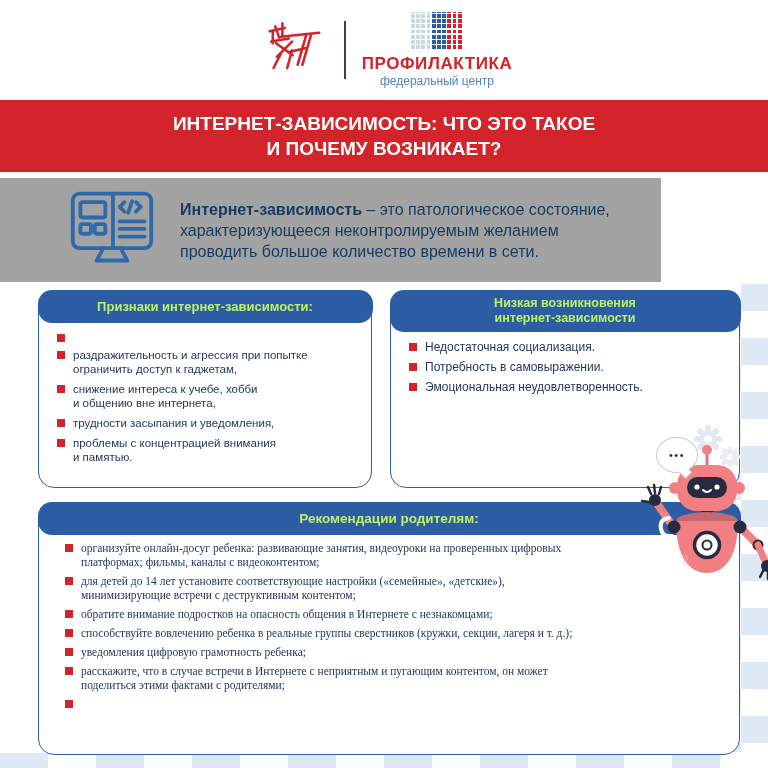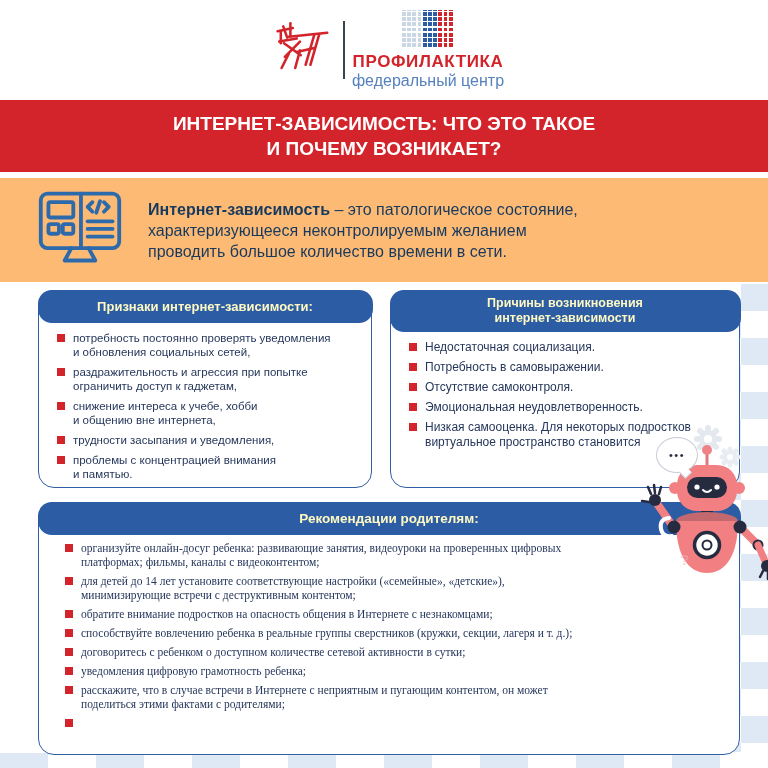--- a/index.html
+++ b/index.html
@@ -10,46 +10,46 @@
   .pattern-right{position:absolute;top:284px;right:0;width:54px;height:468px;z-index:0;
     background-image:
       linear-gradient(45deg,#DEE9F5 25%,transparent 25%,transparent 75%,#DEE9F5 75%),
       linear-gradient(45deg,#DEE9F5 25%,transparent 25%,transparent 75%,#DEE9F5 75%);
     background-position:0 0,27px 27px;background-size:54px 54px;}
   .pattern-bottom{position:absolute;left:0;bottom:0;width:768px;height:15px;z-index:0;
     background:repeating-linear-gradient(90deg,#DEE9F5 0 48px,#ffffff 48px 96px);}
 
   
   .header{position:absolute;top:0;left:0;width:768px;height:100px;display:flex;
-          align-items:center;justify-content:center;gap:7px;z-index:2;}
+          align-items:center;justify-content:center;gap:16px;z-index:2;}
   .divider{width:2px;height:58px;background:#3C4351;}
   .logo-block{display:flex;flex-direction:column;align-items:center;}
   .pixel-grid{width:52px;height:37px;margin-bottom:5px;
     background:
       repeating-linear-gradient(90deg,transparent 0 3.8px,#fff 3.8px 5.2px),
       repeating-linear-gradient(0deg,transparent 0 3.8px,#fff 3.8px 5.2px),
       linear-gradient(90deg,#C9D6E4 0 36%,#2B5CA4 36% 68%,#D3242B 68% 100%);}
   .brand{color:#D3242B;font-weight:bold;font-size:17px;letter-spacing:.6px;}
-  .brand-sub{color:#5581BD;font-size:16px;margin-top:0;}
+  .brand-sub{color:#5581BD;font-size:12px;margin-top:0;}
 
   
   .banner{position:absolute;top:100px;left:0;width:768px;height:72px;background:#D3242B;
           color:#fff;font-weight:bold;font-size:19px;line-height:25px;text-align:left;
           display:flex;flex-direction:column;align-items:center;justify-content:center;z-index:1;}
 
   
-  .defbox{position:absolute;top:178px;left:0;width:768px;height:104px;background:#fdba74;
-          display:flex;align-items:center;gap:24px;padding-left:36px;box-sizing:border-box;z-index:1;}
+  .defbox{position:absolute;top:178px;left:0;width:661px;height:104px;background:#a3a3a3;
+          display:flex;align-items:center;gap:24px;padding-left:68px;box-sizing:border-box;z-index:1;}
   .def-text{font-size:16px;line-height:21px;color:#17395E;white-space:pre-line;}
   .def-text b{font-weight:bold;}
 
   
   .card{position:absolute;background:#fff;border:1.5px solid #2F5FA5;border-radius:16px;
         box-sizing:border-box;z-index:1;}
-  .card-head{background:#2B5CA4;border-radius:14px;margin:-1.5px;color:#fef9c3;font-weight:bold;
+  .card-head{background:#2B5CA4;border-radius:14px;margin:-1.5px;color:#bef264;font-weight:bold;
              text-align:center;display:flex;flex-direction:column;justify-content:center;}
   #signs-card{left:38px;top:290px;width:334px;height:198px;}
   #causes-card{left:390px;top:290px;width:350px;height:198px;}
   #reco-card{left:38px;top:502px;width:702px;height:253px;}
   #signs-card .card-head{height:33px;font-size:13px;}
   #causes-card .card-head{height:42px;font-size:12.5px;line-height:15px;}
   #reco-card .card-head{height:33px;font-size:13.5px;}
   .card ul{list-style:none;margin:0;padding:10px 12px 0 18px;}
   .card li{display:flex;gap:8px;}
   #signs-card li{margin-bottom:6px;}
@@ -130,22 +130,20 @@
 проводить большое количество времени в сети.</span></div>
   </div>
 
   <div class="card" id="signs-card">
     <div class="card-head">
       <div>Признаки интернет-зависимости:</div>
     </div>
     <ul>
       <li>
           <span class="sq"></span>
-          <span class="txt">потребность постоянно проверять уведомления
-и обновления социальных сетей,</span>
         </li>
       <li>
           <span class="sq"></span>
           <span class="txt">раздражительность и агрессия при попытке
 ограничить доступ к гаджетам,</span>
         </li>
       <li>
           <span class="sq"></span>
           <span class="txt">снижение интереса к учебе, хобби
 и общению вне интернета,</span>
@@ -157,44 +155,35 @@
       <li>
           <span class="sq"></span>
           <span class="txt">проблемы с концентрацией внимания
 и памятью.</span>
         </li>
     </ul>
   </div>
 
   <div class="card" id="causes-card">
     <div class="card-head">
-      <div>Причины возникновения</div>
+      <div>Низкая возникновения</div>
       <div>интернет-зависимости</div>
     </div>
     <ul>
       <li>
           <span class="sq"></span>
           <span class="txt">Недостаточная социализация.</span>
         </li>
       <li>
           <span class="sq"></span>
           <span class="txt">Потребность в самовыражении.</span>
         </li>
       <li>
           <span class="sq"></span>
-          <span class="txt">Отсутствие самоконтроля.</span>
-        </li>
-      <li>
-          <span class="sq"></span>
           <span class="txt">Эмоциональная неудовлетворенность.</span>
-        </li>
-      <li>
-          <span class="sq"></span>
-          <span class="txt">Низкая самооценка. Для некоторых подростков
-виртуальное пространство становится</span>
         </li>
     </ul>
   </div>
 
   <div class="card" id="reco-card">
     <div class="card-head">
       <div>Рекомендации родителям:</div>
     </div>
     <ul>
       <li>
@@ -207,24 +196,20 @@
           <span class="txt">для детей до 14 лет установите соответствующие настройки («семейные», «детские»),
 минимизирующие встречи с деструктивным контентом;</span>
         </li>
       <li>
           <span class="sq"></span>
           <span class="txt">обратите внимание подростков на опасность общения в Интернете с незнакомцами;</span>
         </li>
       <li>
           <span class="sq"></span>
           <span class="txt">способствуйте вовлечению ребенка в реальные группы сверстников (кружки, секции, лагеря и т. д.);</span>
-        </li>
-      <li>
-          <span class="sq"></span>
-          <span class="txt">договоритесь с ребенком о доступном количестве сетевой активности в сутки;</span>
         </li>
       <li>
           <span class="sq"></span>
           <span class="txt">уведомления цифровую грамотность ребенка;</span>
         </li>
       <li>
           <span class="sq"></span>
           <span class="txt">расскажите, что в случае встречи в Интернете с неприятным и пугающим контентом, он может
 поделиться этими фактами с родителями;</span>
         </li>

